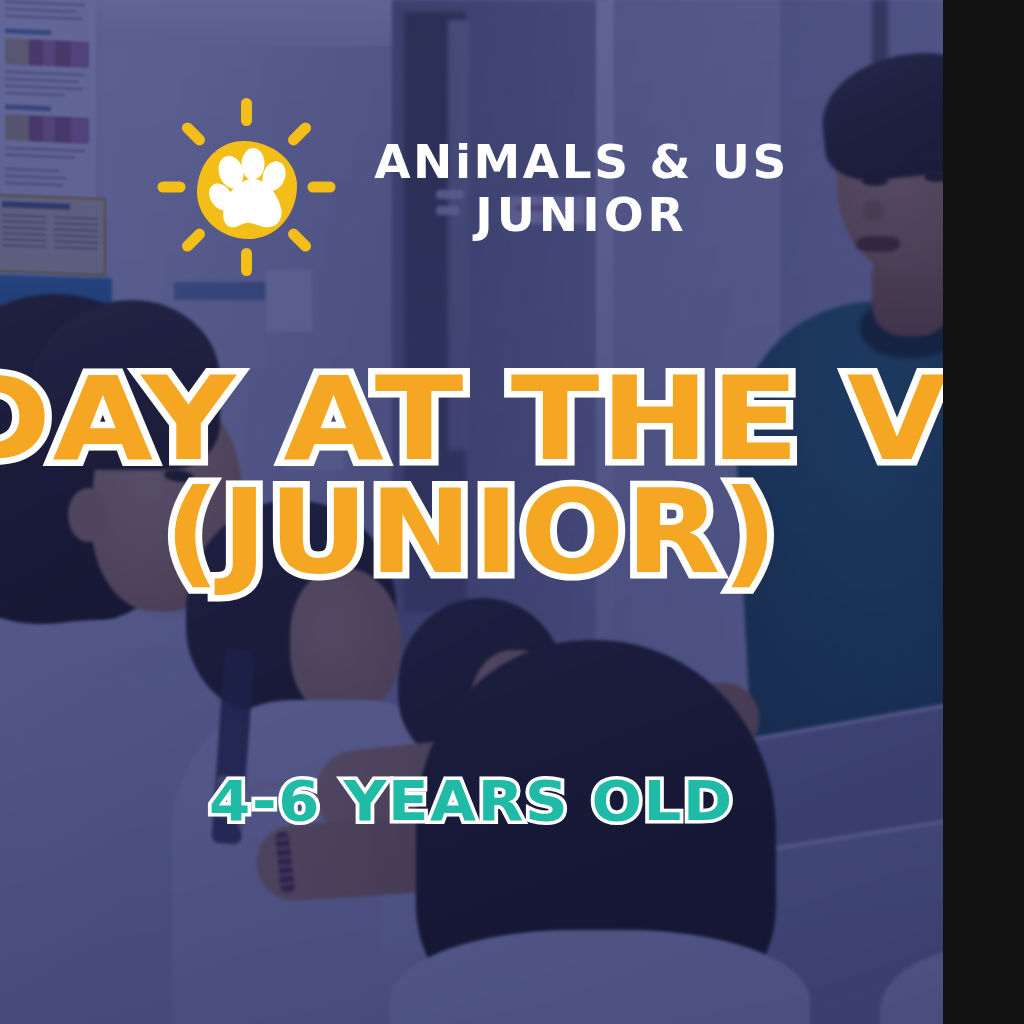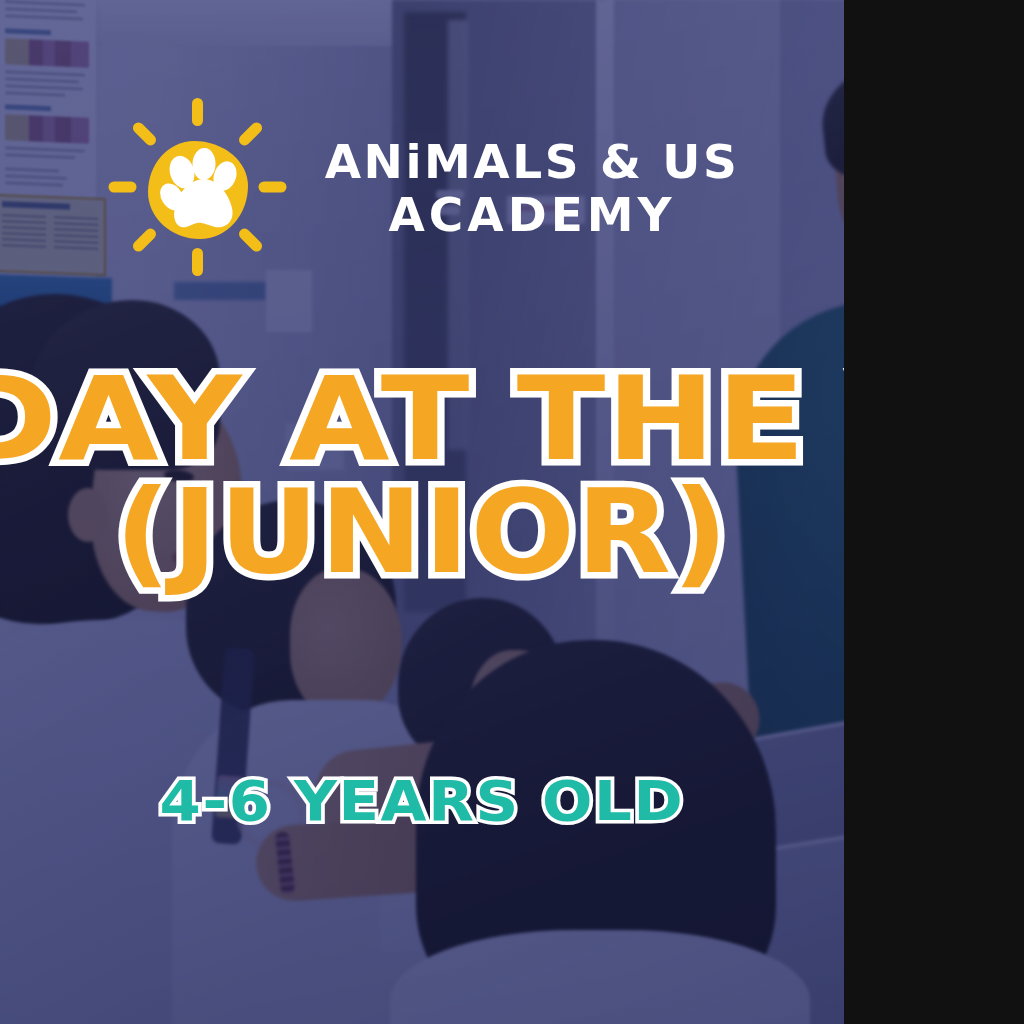--- a/index.html
+++ b/index.html
@@ -4,21 +4,21 @@
 <style>
   html, body {
     margin: 0;
     padding: 0;
     background: #111;
   }
   * { box-sizing: border-box; }
 
   .poster {
     position: relative;
-    width: 844px;
+    width: 943px;
     height: 1024px;
     overflow: hidden;
     font-family: "DejaVu Sans", sans-serif;
     background: #7f1d1d;
     isolation: isolate;
   }
 
   
   .photo {
     position: absolute;
@@ -723,21 +723,21 @@
           <ellipse cx="120" cy="80" rx="11" ry="15" fill="#ffffff" transform="rotate(20 120 80)"></ellipse>
           <ellipse cx="67" cy="101" rx="10.5" ry="14.5" fill="#ffffff" transform="rotate(-34 67 101)"></ellipse>
           <path d="M99 83 C112 83 124 98 127 112 C130 126 120 133 110 131
                    C102 129 97 126 92 127 C86 128 80 134 74 130
                    C67 125 68 112 74 100 C79 90 90 83 99 83 Z" fill="#ffffff"></path>
         </svg>
       </div>
 
       <div class="wordmark">
         <span class="wm-line1">ANiMALS &amp; US</span>
-        <span class="wm-line2">ACADEMY</span>
+        <span class="wm-line2">JUNIOR</span>
       </div>
     </div>
 
     <div class="title-block">
       <span class="title-line l1">DAY AT THE VETS</span>
       <span class="title-line l2">(JUNIOR)</span>
     </div>
 
     <div class="age-line">4-6 YEARS OLD</div>
 

